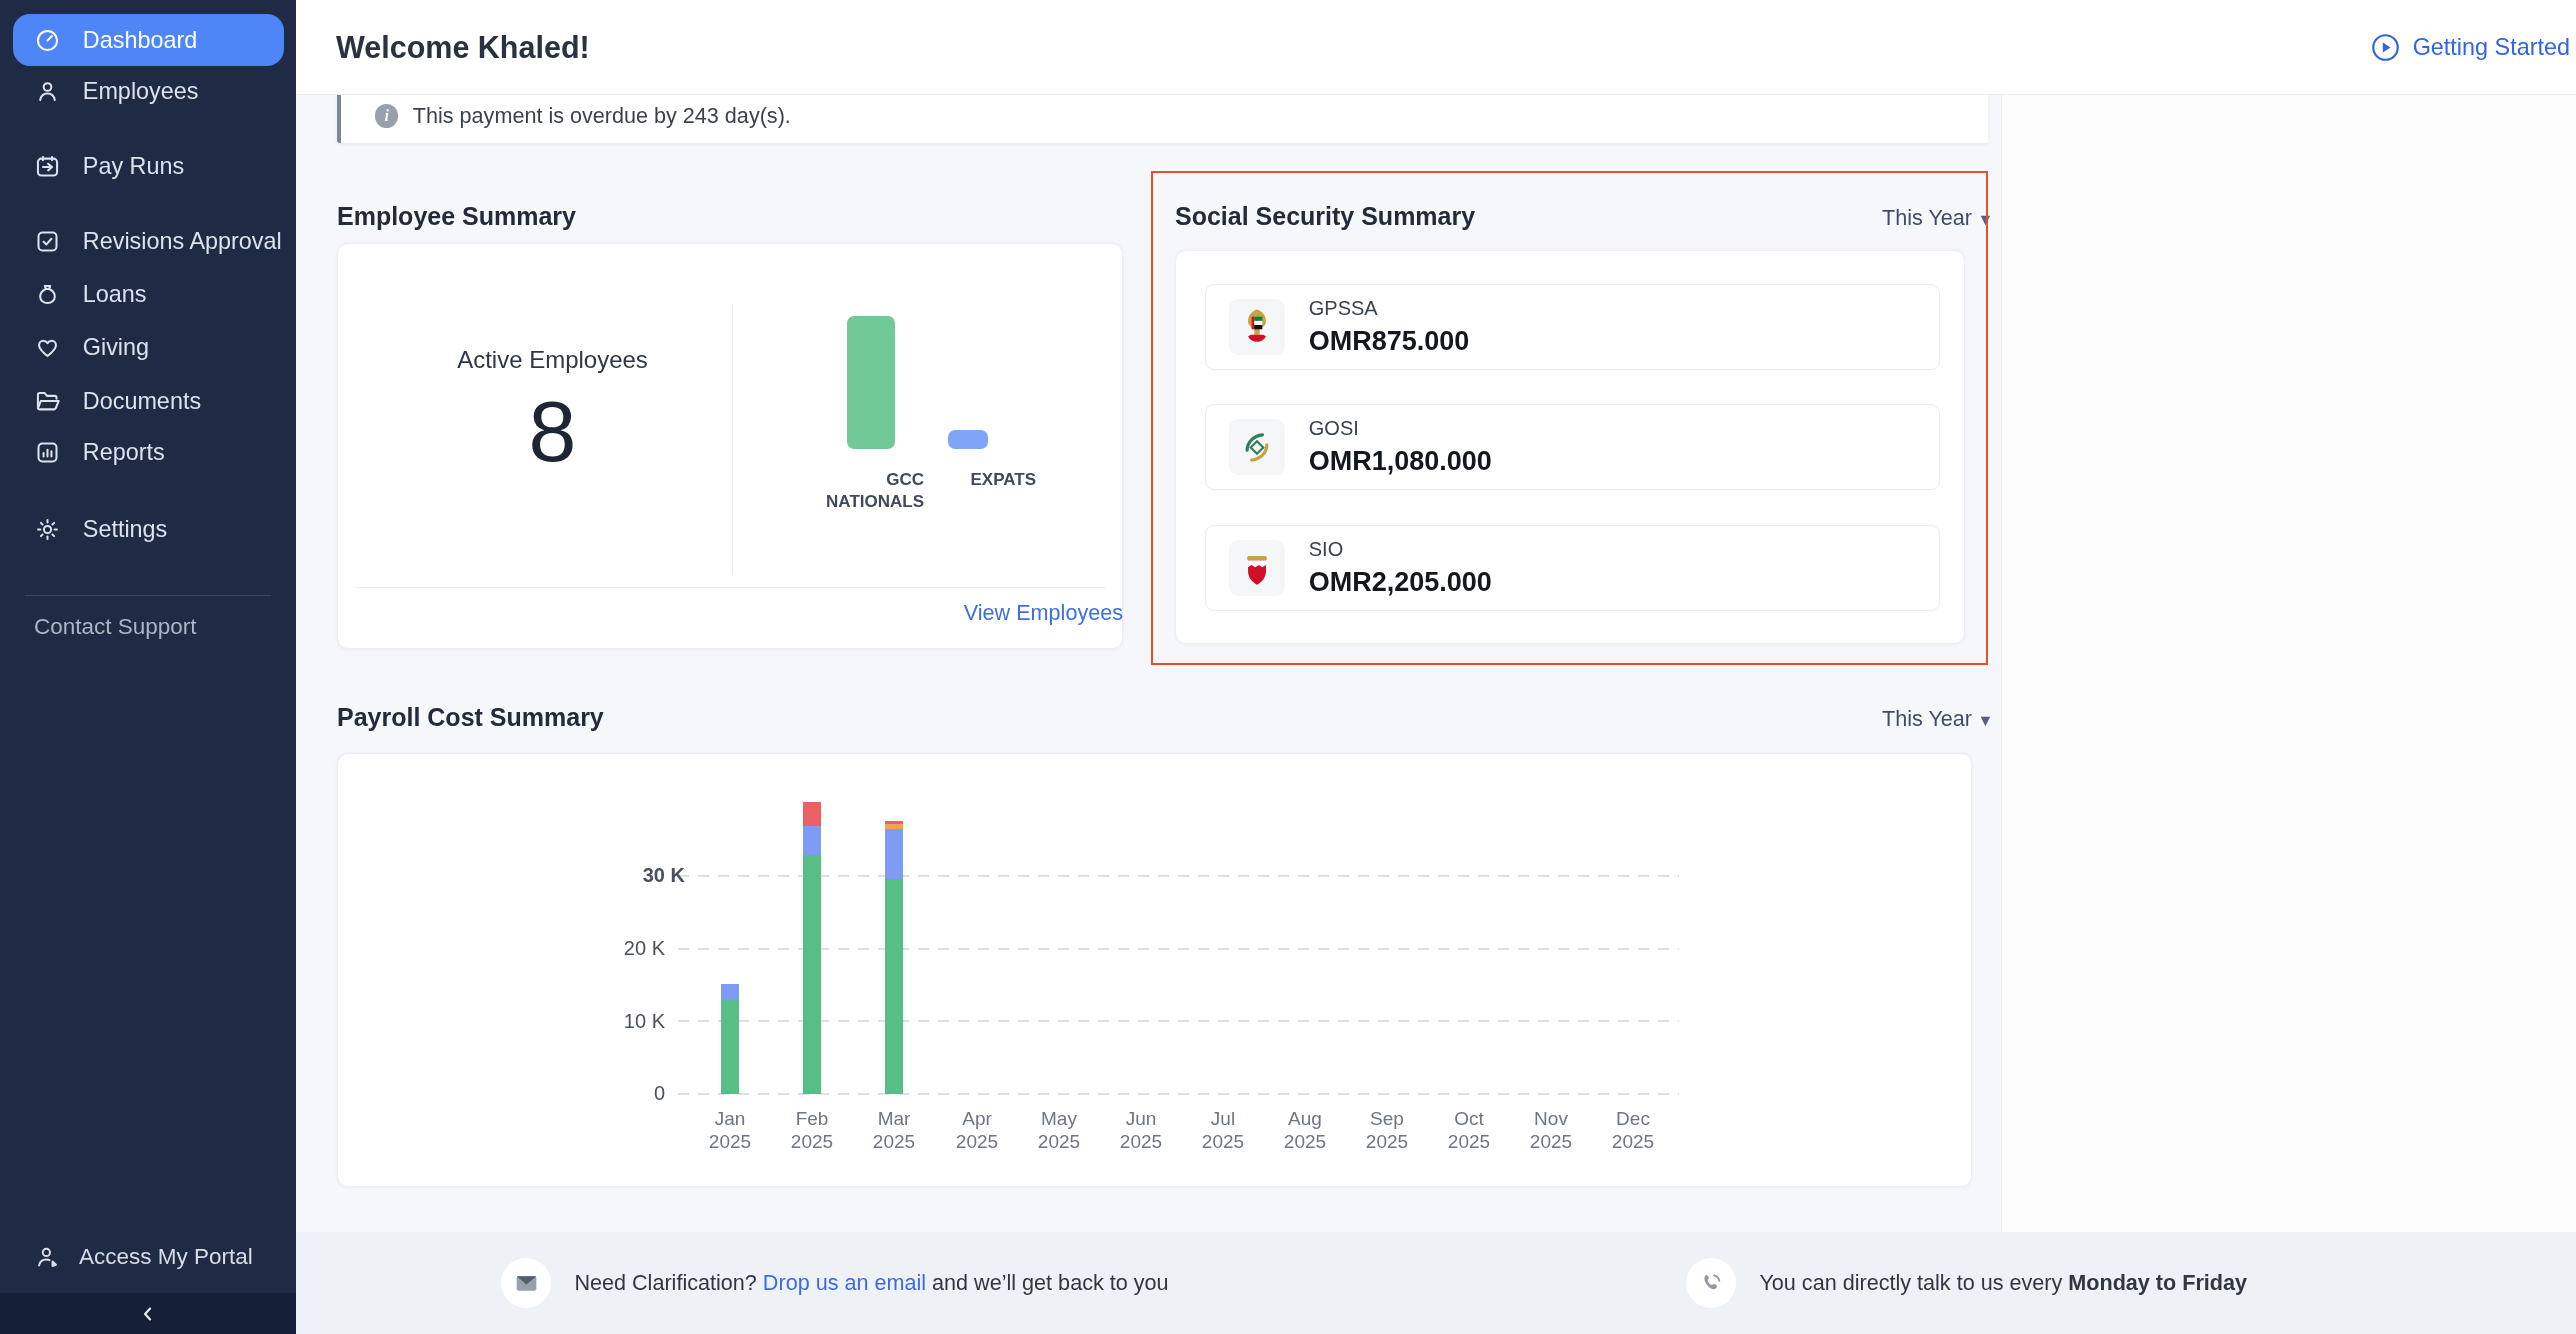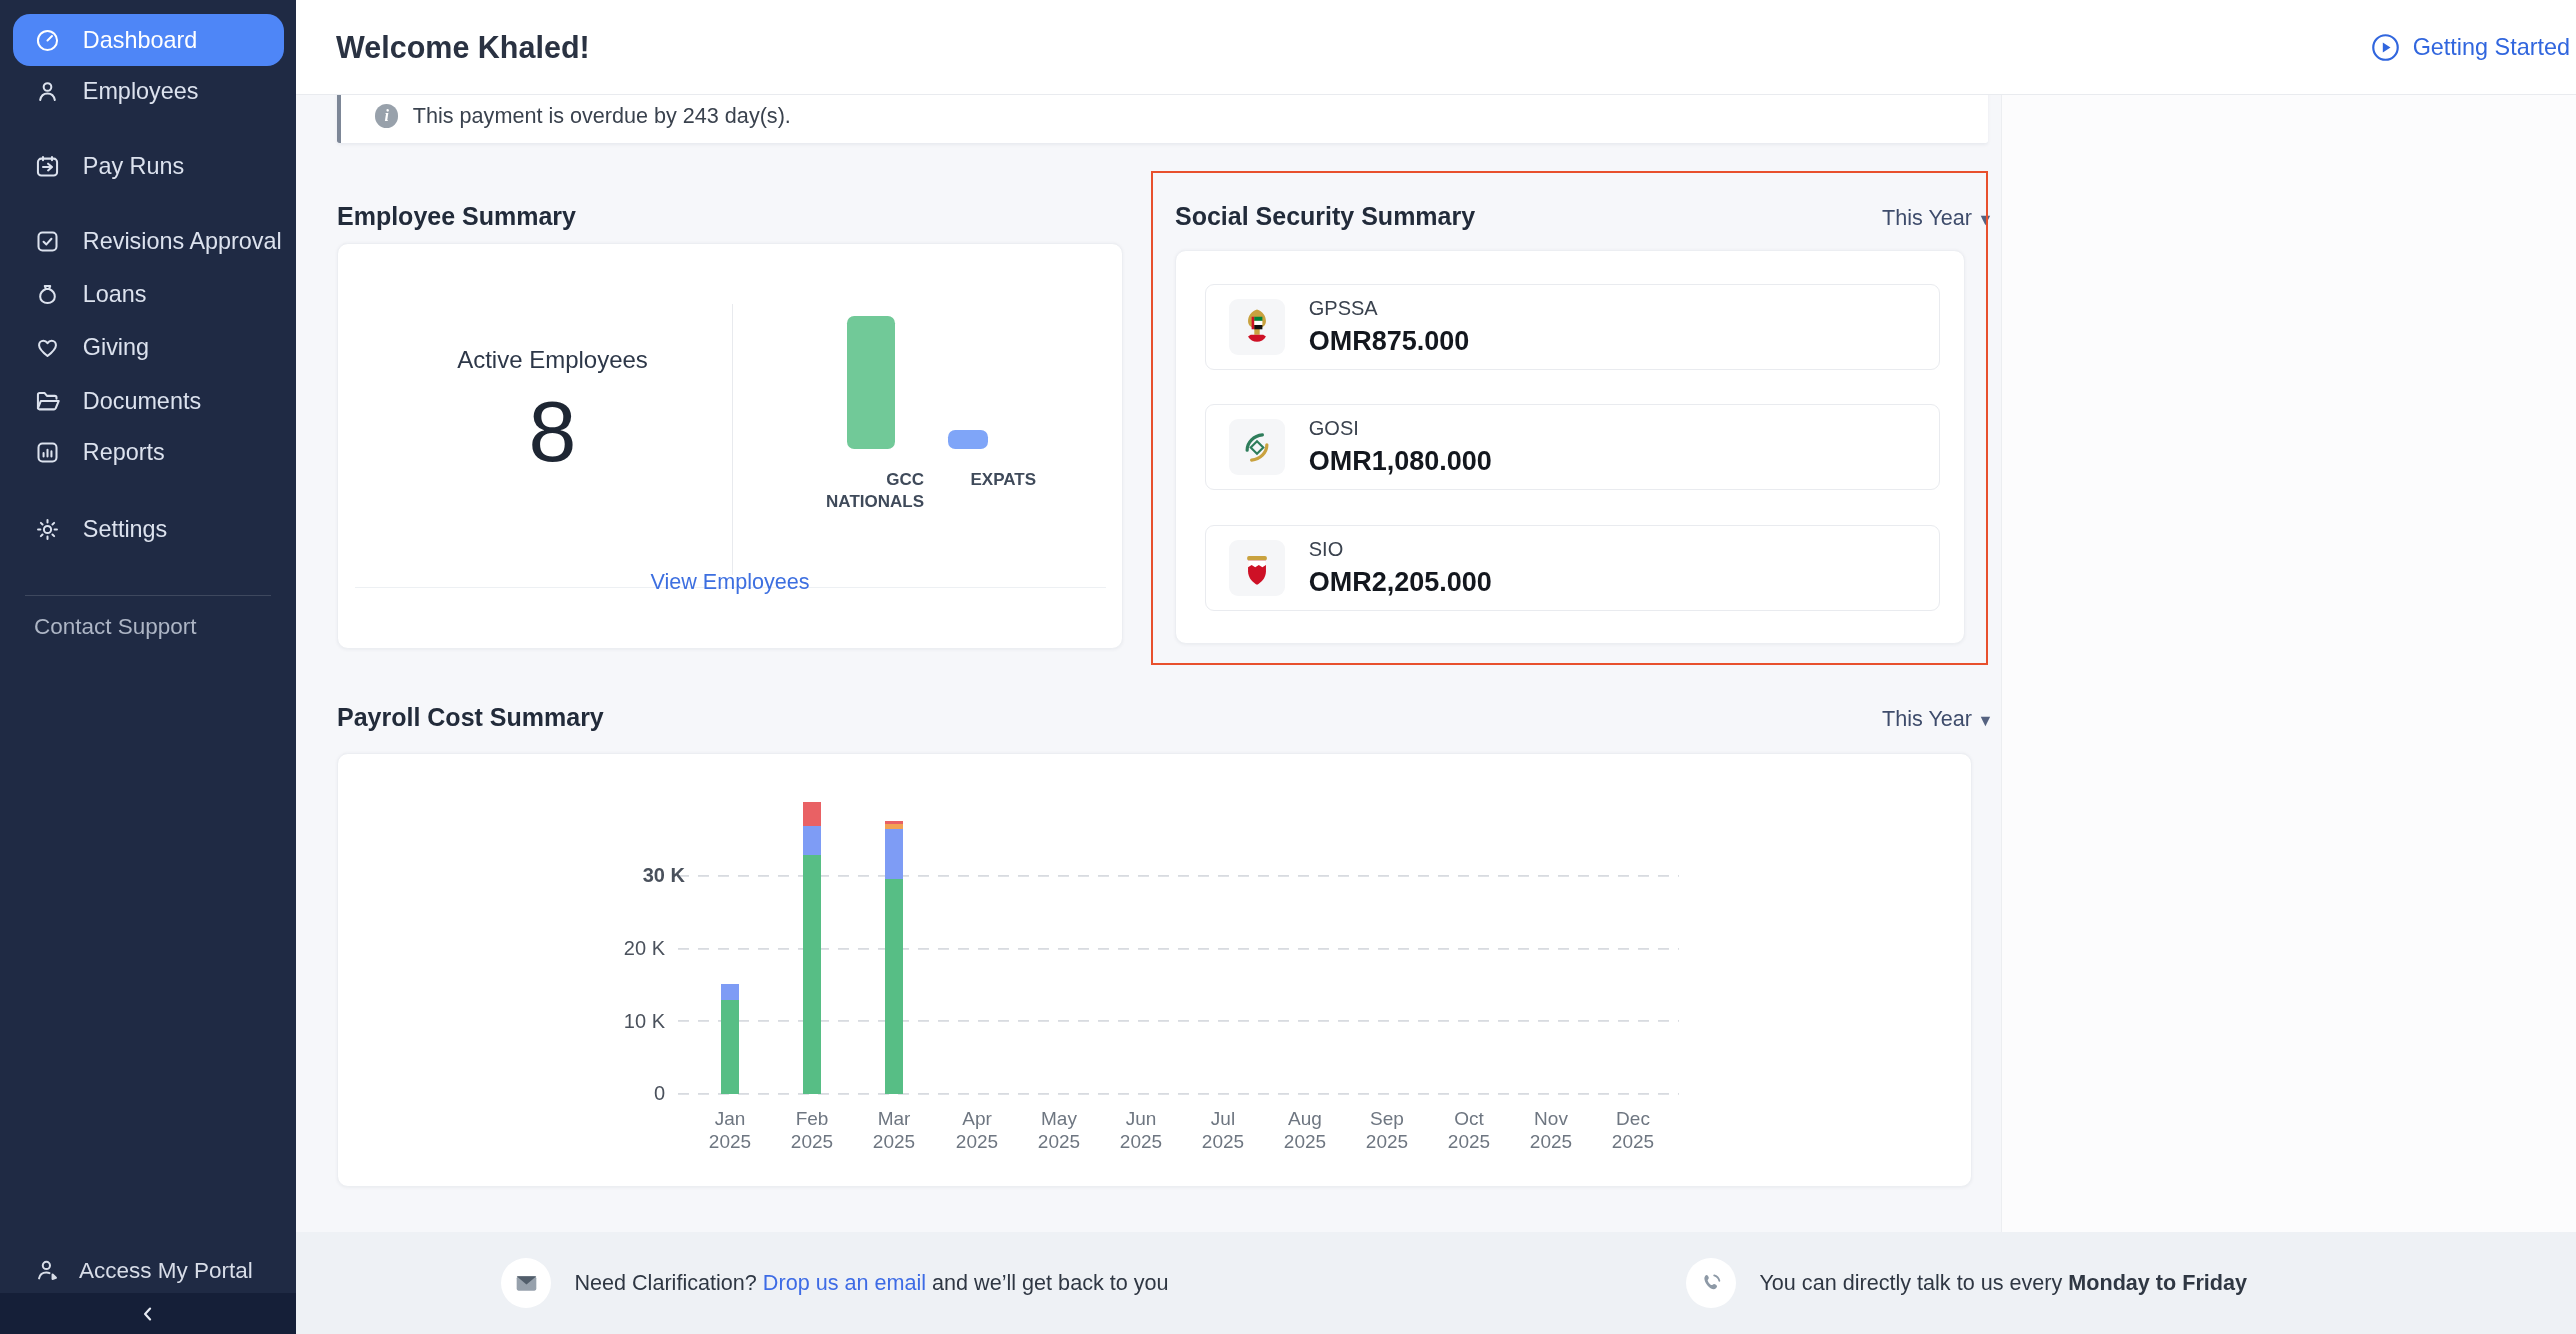--- a/index.html
+++ b/index.html
@@ -10,21 +10,21 @@
   }
   
   .sidebar{position:absolute;left:0;top:0;width:296px;height:1335px;background:#1F2A44;z-index:30;}
   .s-item{position:absolute;left:12.6px;width:271px;height:47px;display:flex;align-items:center;
     gap:21.6px;padding-left:21.6px;box-sizing:border-box;color:#DCE2EE;font-size:23.4px;font-weight:500;
     border-radius:17px;cursor:pointer;white-space:nowrap;}
   .s-item svg{width:27px;height:27px;flex:none;}
   .s-item.active{background:#4E86F7;color:#ffffff;height:52px;}
   .s-divider{position:absolute;left:25px;top:595px;width:246px;height:0.9px;background:rgba(255,255,255,.14);}
   .contact{position:absolute;left:34px;top:614px;color:#ADB5C5;font-size:22.5px;cursor:pointer;}
-  .portal{position:absolute;left:34px;top:1244px;height:40px;display:flex;align-items:flex-end;gap:18px;
+  .portal{position:absolute;left:34px;top:1244px;height:40px;display:flex;align-items:flex-start;gap:18px;
     color:#D8DDE8;font-size:22.5px;cursor:pointer;}
   .portal svg{width:27px;height:27px;}
   .collapse-bar{position:absolute;left:0;top:1293px;width:296px;height:41px;background:#151F38;
     display:flex;align-items:center;justify-content:center;cursor:pointer;}
   .collapse-bar svg{width:20px;height:20px;}
   
   .content-bg{position:absolute;left:296px;top:0;width:2280px;height:1335px;background:#F6F7FA;z-index:1;}
   .right-panel{position:absolute;left:2001px;top:94px;width:575px;height:1138px;background:#FCFCFD;
     border-left:0.9px solid #ECEEF1;z-index:2;}
   .header{position:absolute;left:296px;top:0;width:2280px;height:94px;background:#ffffff;
@@ -53,21 +53,21 @@
   .period .caret{font-size:16px;color:#556280;margin-left:5.4px;}
   .card{position:absolute;background:#ffffff;border:0.9px solid #ECEEF2;border-radius:10.8px;
     box-shadow:0 0.9px 3.6px rgba(20,30,60,.05);box-sizing:border-box;z-index:4;}
   
   .active-label{position:absolute;left:409px;top:346px;width:287px;text-align:center;font-size:24px;color:#2D3748;z-index:5;}
   .active-count{position:absolute;left:409px;top:382px;width:287px;text-align:center;font-size:86px;font-weight:500;color:#1E2633;z-index:5;}
   .v-divider{position:absolute;left:732px;top:304px;width:0.9px;height:271px;background:#E8EAEE;z-index:5;}
   .mini-bar{position:absolute;border-radius:7.2px;z-index:5;}
   .mini-label{position:absolute;top:469px;width:135px;text-align:right;font-size:17px;font-weight:700;color:#3F4A5A;line-height:21.6px;z-index:5;}
   .emp-divider{position:absolute;left:355px;top:587px;width:751px;height:0.9px;background:#EDF0F3;z-index:5;}
-  .view-link{position:absolute;left:337px;top:569px;width:786px;text-align:center;font-size:21.6px;font-weight:500;color:#3D6FE0;cursor:pointer;z-index:5;}
+  .view-link{position:absolute;left:337px;top:600px;width:786px;text-align:right;font-size:21.6px;font-weight:500;color:#3D6FE0;cursor:pointer;z-index:5;}
   
   .ss-row{position:absolute;left:1205px;width:735px;height:86px;background:#fff;border:0.9px solid #E9EBEF;
     border-radius:9px;display:flex;align-items:center;gap:23.4px;padding-left:23.4px;box-sizing:border-box;z-index:5;}
   .ss-chip{width:56px;height:56px;border-radius:9px;background:#F5F6F8;display:flex;align-items:center;justify-content:center;}
   .ss-chip svg{width:36px;height:43px;}
   .ss-name{font-size:20px;color:#3A424E;margin-bottom:5.4px;}
   .ss-amount{font-size:27px;font-weight:600;color:#13171E;}
   .annotation{position:absolute;left:1151px;top:171px;width:837px;height:494px;border:2.7px solid #E8502D;
     box-sizing:border-box;z-index:60;pointer-events:none;}
   

